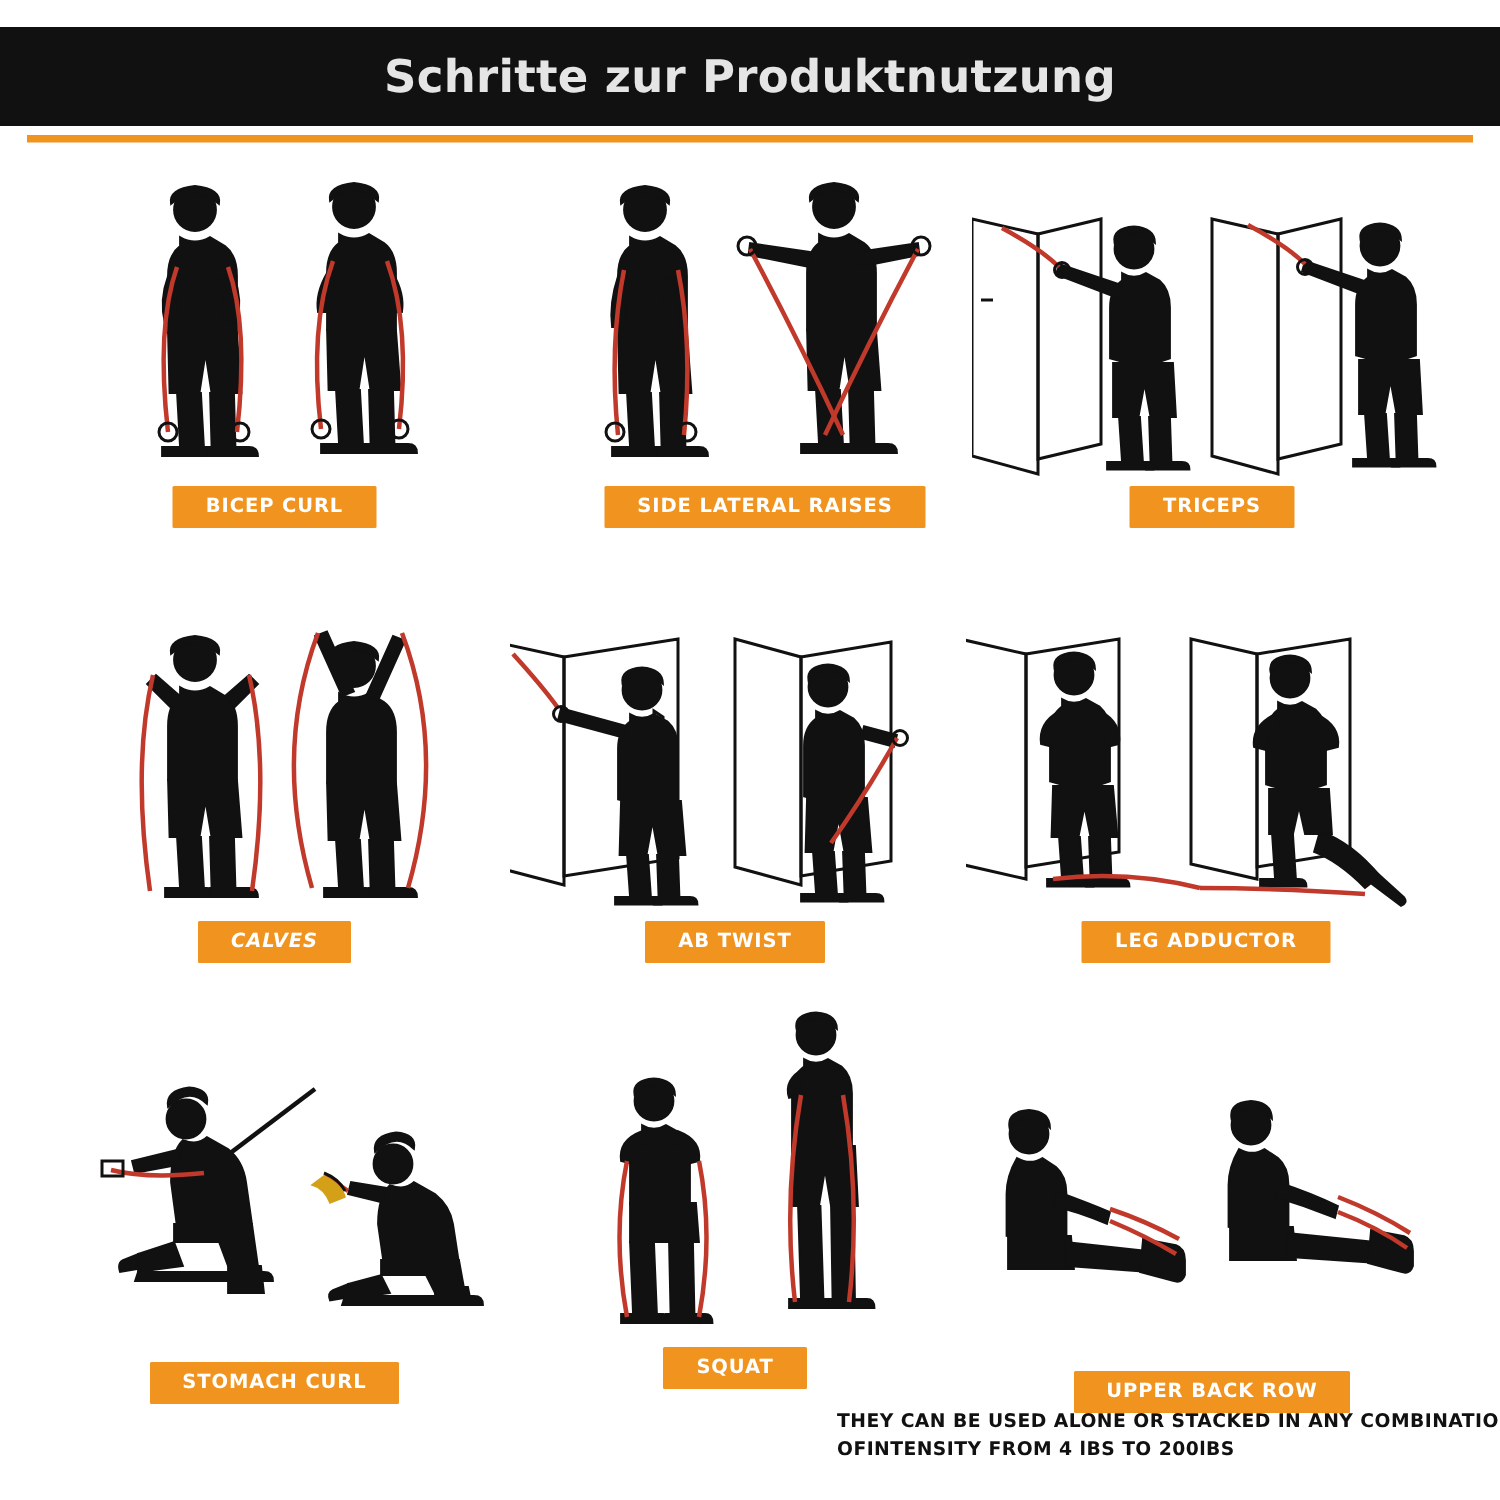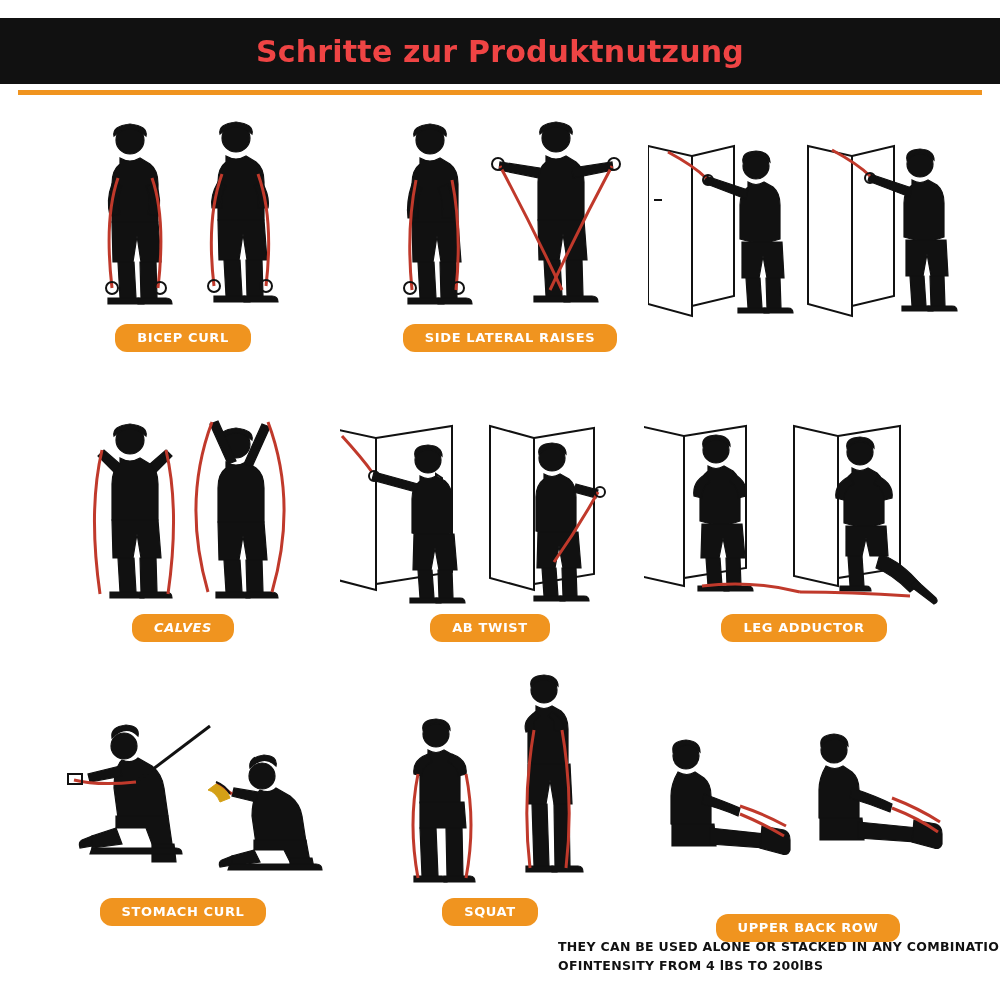--- a/index.html
+++ b/index.html
@@ -26,21 +26,21 @@
     left: 0;
     top: 18px;
     width: 1000px;
     height: 66px;
     background: #111111;
     display: flex;
     align-items: center;
     justify-content: center;
   }
   .header-title {
-    color: #ef4444;
+    color: #e5e5e5;
     font-size: 30px;
     font-weight: bold;
     letter-spacing: 0.2px;
     font-family: "DejaVu Sans", sans-serif;
     text-align: center;
   }
   .header-rule {
     position: absolute;
     left: 18px;
     top: 90px;
@@ -71,21 +71,21 @@
     justify-content: center;
     margin-top: 6px;
   }
   .pill {
     background: #f0941f;
     color: #ffffff;
     font-size: 13px;
     font-weight: bold;
     letter-spacing: 0.6px;
     padding: 6px 22px 7px 22px;
-    border-radius: 12px;
+    border-radius: 1px;
     white-space: nowrap;
     font-family: "DejaVu Sans", sans-serif;
     text-transform: uppercase;
   }
 
   
   .footer-note {
     position: absolute;
     left: 558px;
     top: 938px;
@@ -242,20 +242,23 @@
           <g fill="none" stroke="#c0392b" stroke-width="3">
             <path d="M20 34 q26 14 38 26"></path>
             <path d="M184 32 q26 14 38 26"></path>
           </g>
           <g fill="none" stroke="#111111" stroke-width="2">
             <circle cx="60" cy="62" r="5"></circle>
             <circle cx="222" cy="60" r="5"></circle>
           </g>
         </svg>
       </div>
+      <div class="label-wrap">
+        <div class="pill">TRICEPS</div>
+      </div>
     </div>
 
     <div class="cell" style="left:40px; top:300px; width:286px;font-style:italic;">
       <div class="art">
         <svg viewBox="0 0 286 200" width="286" height="200" aria-hidden="true">
           <g fill="#111111" stroke="#111111" stroke-width="1.2">
 
             <circle cx="90" cy="32" r="14"></circle>
             <path d="M74 28 q16 -14 32 0 q2 -10 -16 -12 q-18 2 -16 12 z"></path>
             <path d="M80 50 q10 6 20 0 l10 6 q8 6 8 20 l0 36 q-20 8 -46 0 l0 -36 q0 -14 8 -20 z"></path>
@@ -414,21 +417,21 @@
             <path d="M96 84 q-38 4 -62 -2"></path>
             <path d="M192 96 q-8 -6 -16 -10"></path>
           </g>
           <g fill="none" stroke="#111111" stroke-width="2">
             <path d="M28 76 l14 0 l0 10 l-14 0 z"></path>
             <path d="M176 84 q10 4 14 12"></path>
           </g>
           <path d="M176 86 q12 6 14 14 l-10 4 q-4 -10 -12 -12 z" fill="#d4a017" stroke="#d4a017" stroke-width="1"></path>
         </svg>
       </div>
-      <div class="label-wrap" style="margin-top:0;">
+      <div class="label-wrap" style="margin-top:10px;">
         <div class="pill">STOMACH CURL</div>
       </div>
     </div>
 
     <div class="cell" style="left:340px; top:560px; width:300px;">
       <div class="art" style="height:230px;">
         <svg viewBox="0 0 300 230" width="300" height="230" aria-hidden="true">
           <g fill="#111111" stroke="#111111" stroke-width="1.2">
 
             <circle cx="96" cy="66" r="13"></circle>

